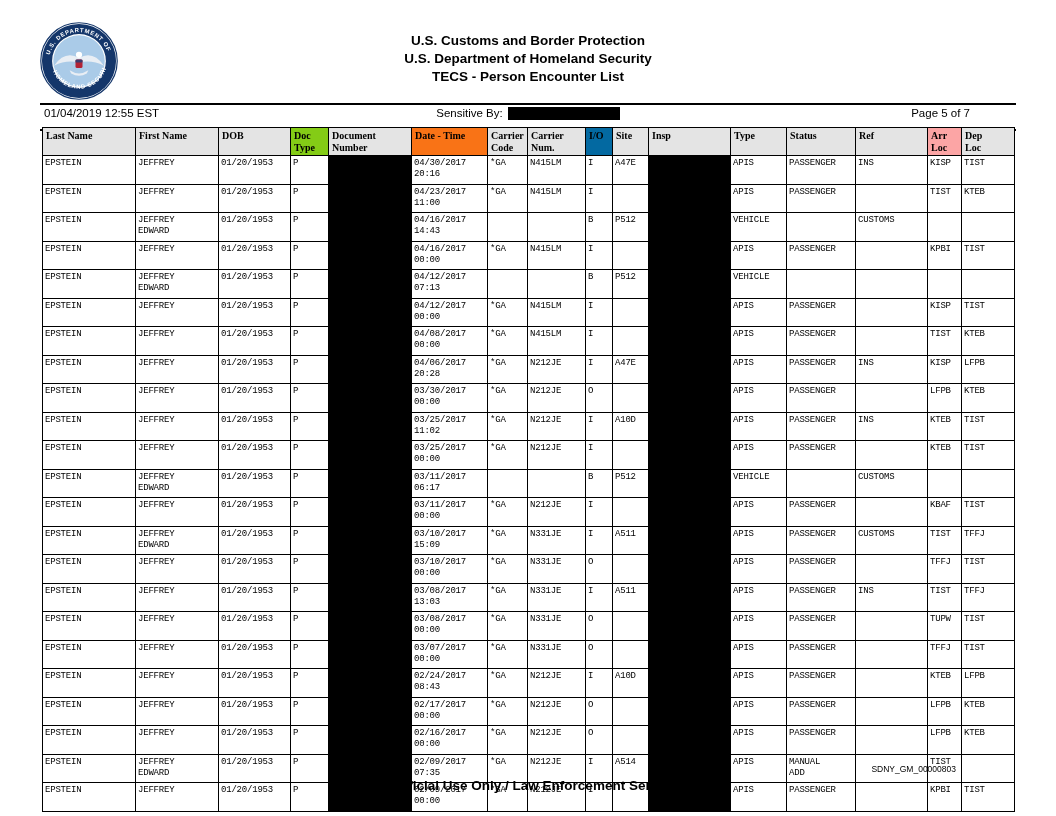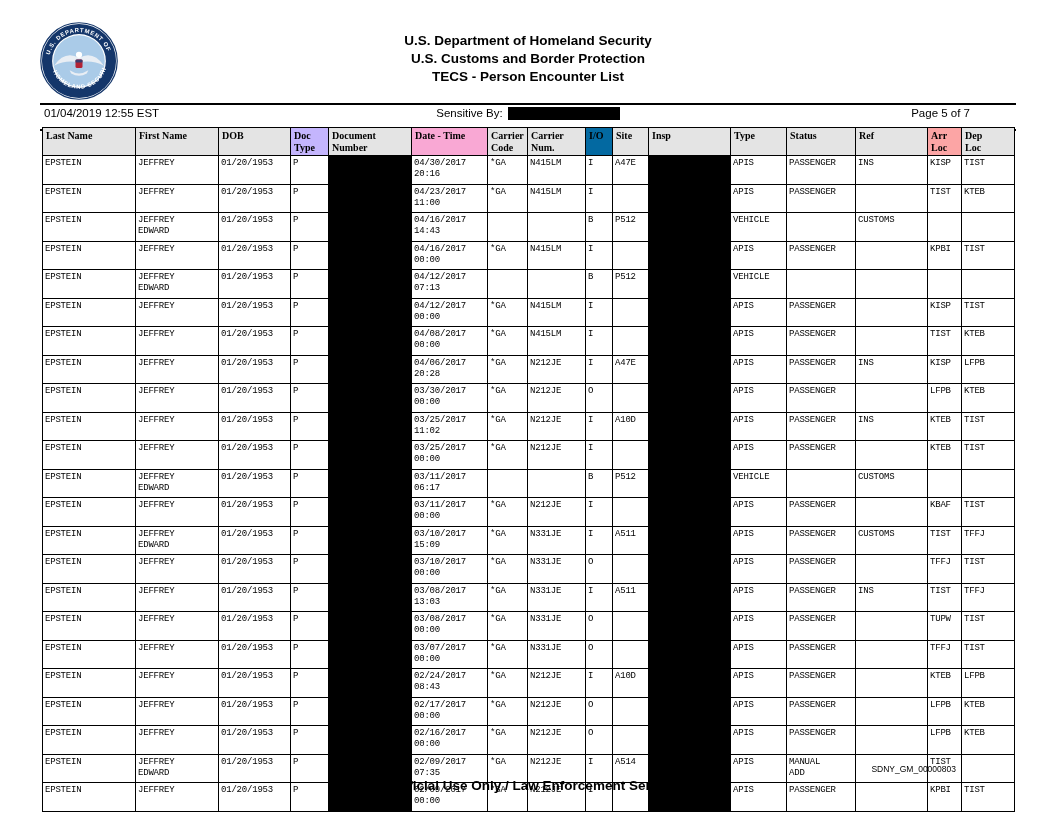--- a/index.html
+++ b/index.html
@@ -121,22 +121,22 @@
     </text>
 
     <path d="M18,56 Q32,36 50,46 Q68,36 82,56 Q66,48 50,52 Q34,48 18,56 Z" fill="#e9eef4"></path>
     <circle cx="50" cy="42" r="4" fill="#ffffff"></circle>
     <rect x="45.5" y="48" width="9" height="11" rx="2" fill="#b22234"></rect>
     <rect x="45.5" y="48" width="9" height="4" rx="1.5" fill="#3c3b6e"></rect>
     <path d="M38,62 Q50,70 62,62 L60,66 Q50,72 40,66 Z" fill="#e9eef4"></path>
   </svg>
 
   <div class="titles">
+    <div>U.S. Customs and Border Protection</div>
     <div>U.S. Department of Homeland Security</div>
-    <div>U.S. Customs and Border Protection</div>
     <div>TECS - Person Encounter List</div>
   </div>
 
   <div class="meta-row">
     <span class="meta-left">01/04/2019 12:55 EST</span>
     <span class="meta-center">
       <span>Sensitive By:</span><span class="redact-inline"></span>
     </span>
     <span class="meta-right">Page 5 of 7</span>
   </div>
@@ -158,25 +158,25 @@
         <col style="width: 69px;">
         <col style="width: 72px;">
         <col style="width: 34px;">
         <col style="width: 53px;">
       </colgroup>
     <thead>
       <tr>
           <th style="background: rgb(228, 228, 228);">Last Name</th>
           <th style="background: rgb(228, 228, 228);">First Name</th>
           <th style="background: rgb(228, 228, 228);">DOB</th>
-          <th style="background: #c4b5fd;">Doc
+          <th style="background: #84cc16;">Doc
 Type</th>
           <th style="background: rgb(228, 228, 228);">Document
 Number</th>
-          <th style="background: #f9a8d4;">Date - Time</th>
+          <th style="background: #f97316;">Date - Time</th>
           <th style="background: rgb(228, 228, 228);">Carrier
 Code</th>
           <th style="background: rgb(228, 228, 228);">Carrier
 Num.</th>
           <th style="background: #0369a1;">I/O</th>
           <th style="background: rgb(228, 228, 228);">Site</th>
           <th style="background: rgb(228, 228, 228);">Insp</th>
           <th style="background: rgb(228, 228, 228);">Type</th>
           <th style="background: rgb(228, 228, 228);">Status</th>
           <th style="background: rgb(228, 228, 228);">Ref</th>

